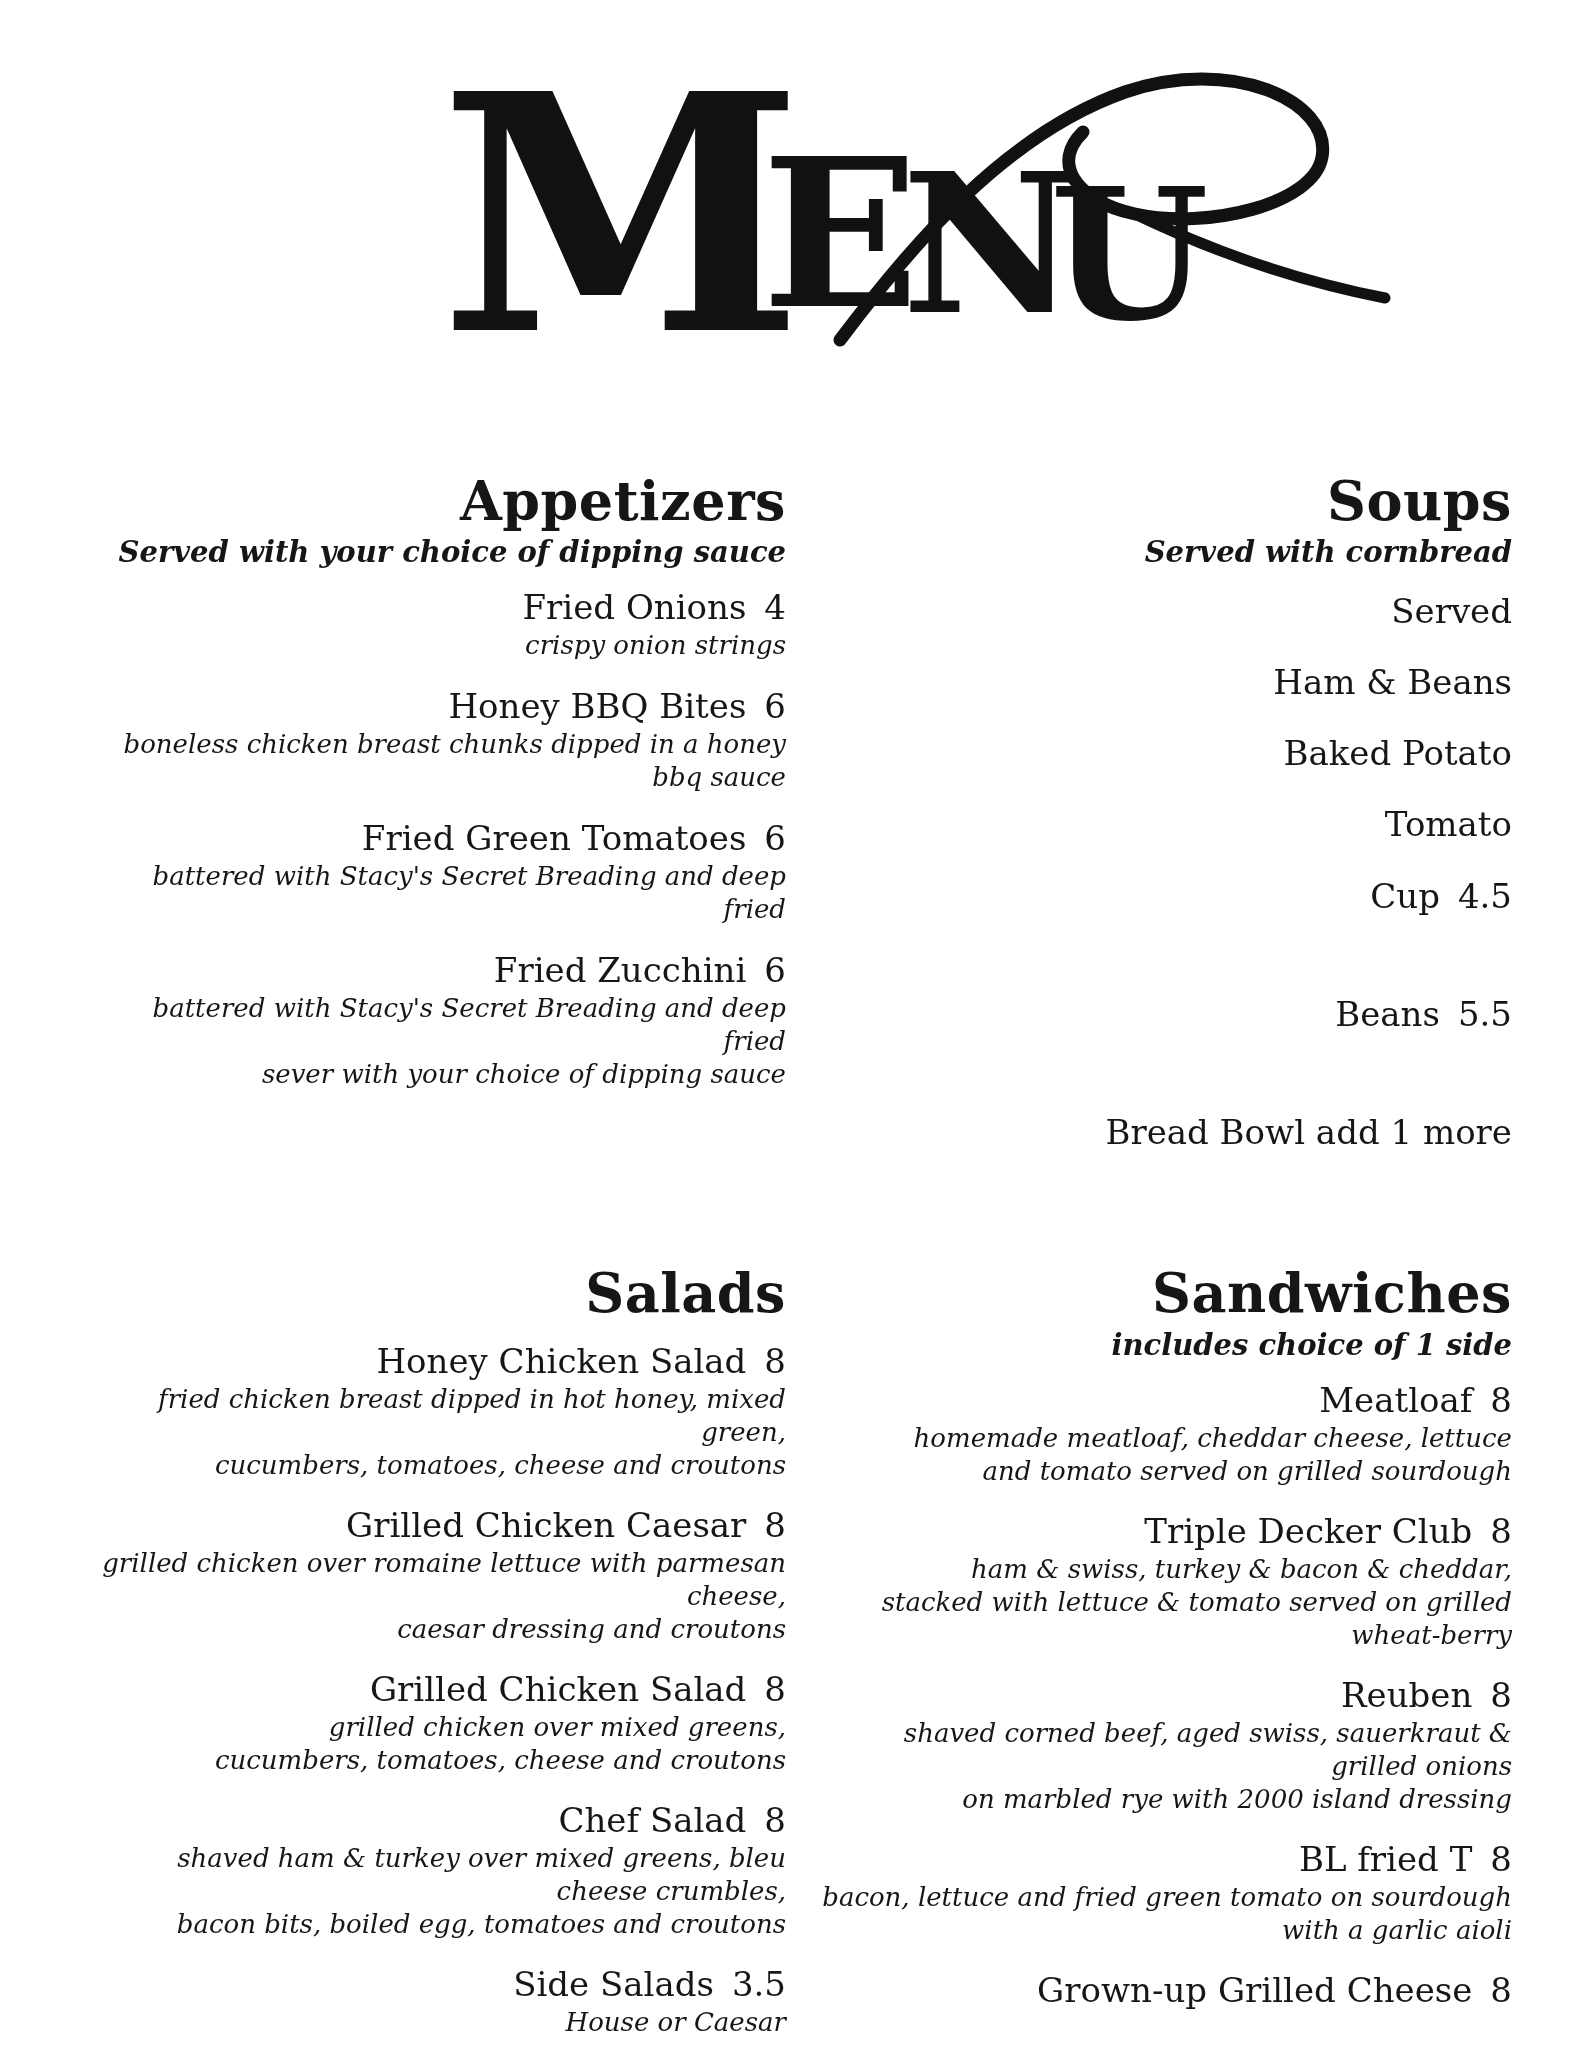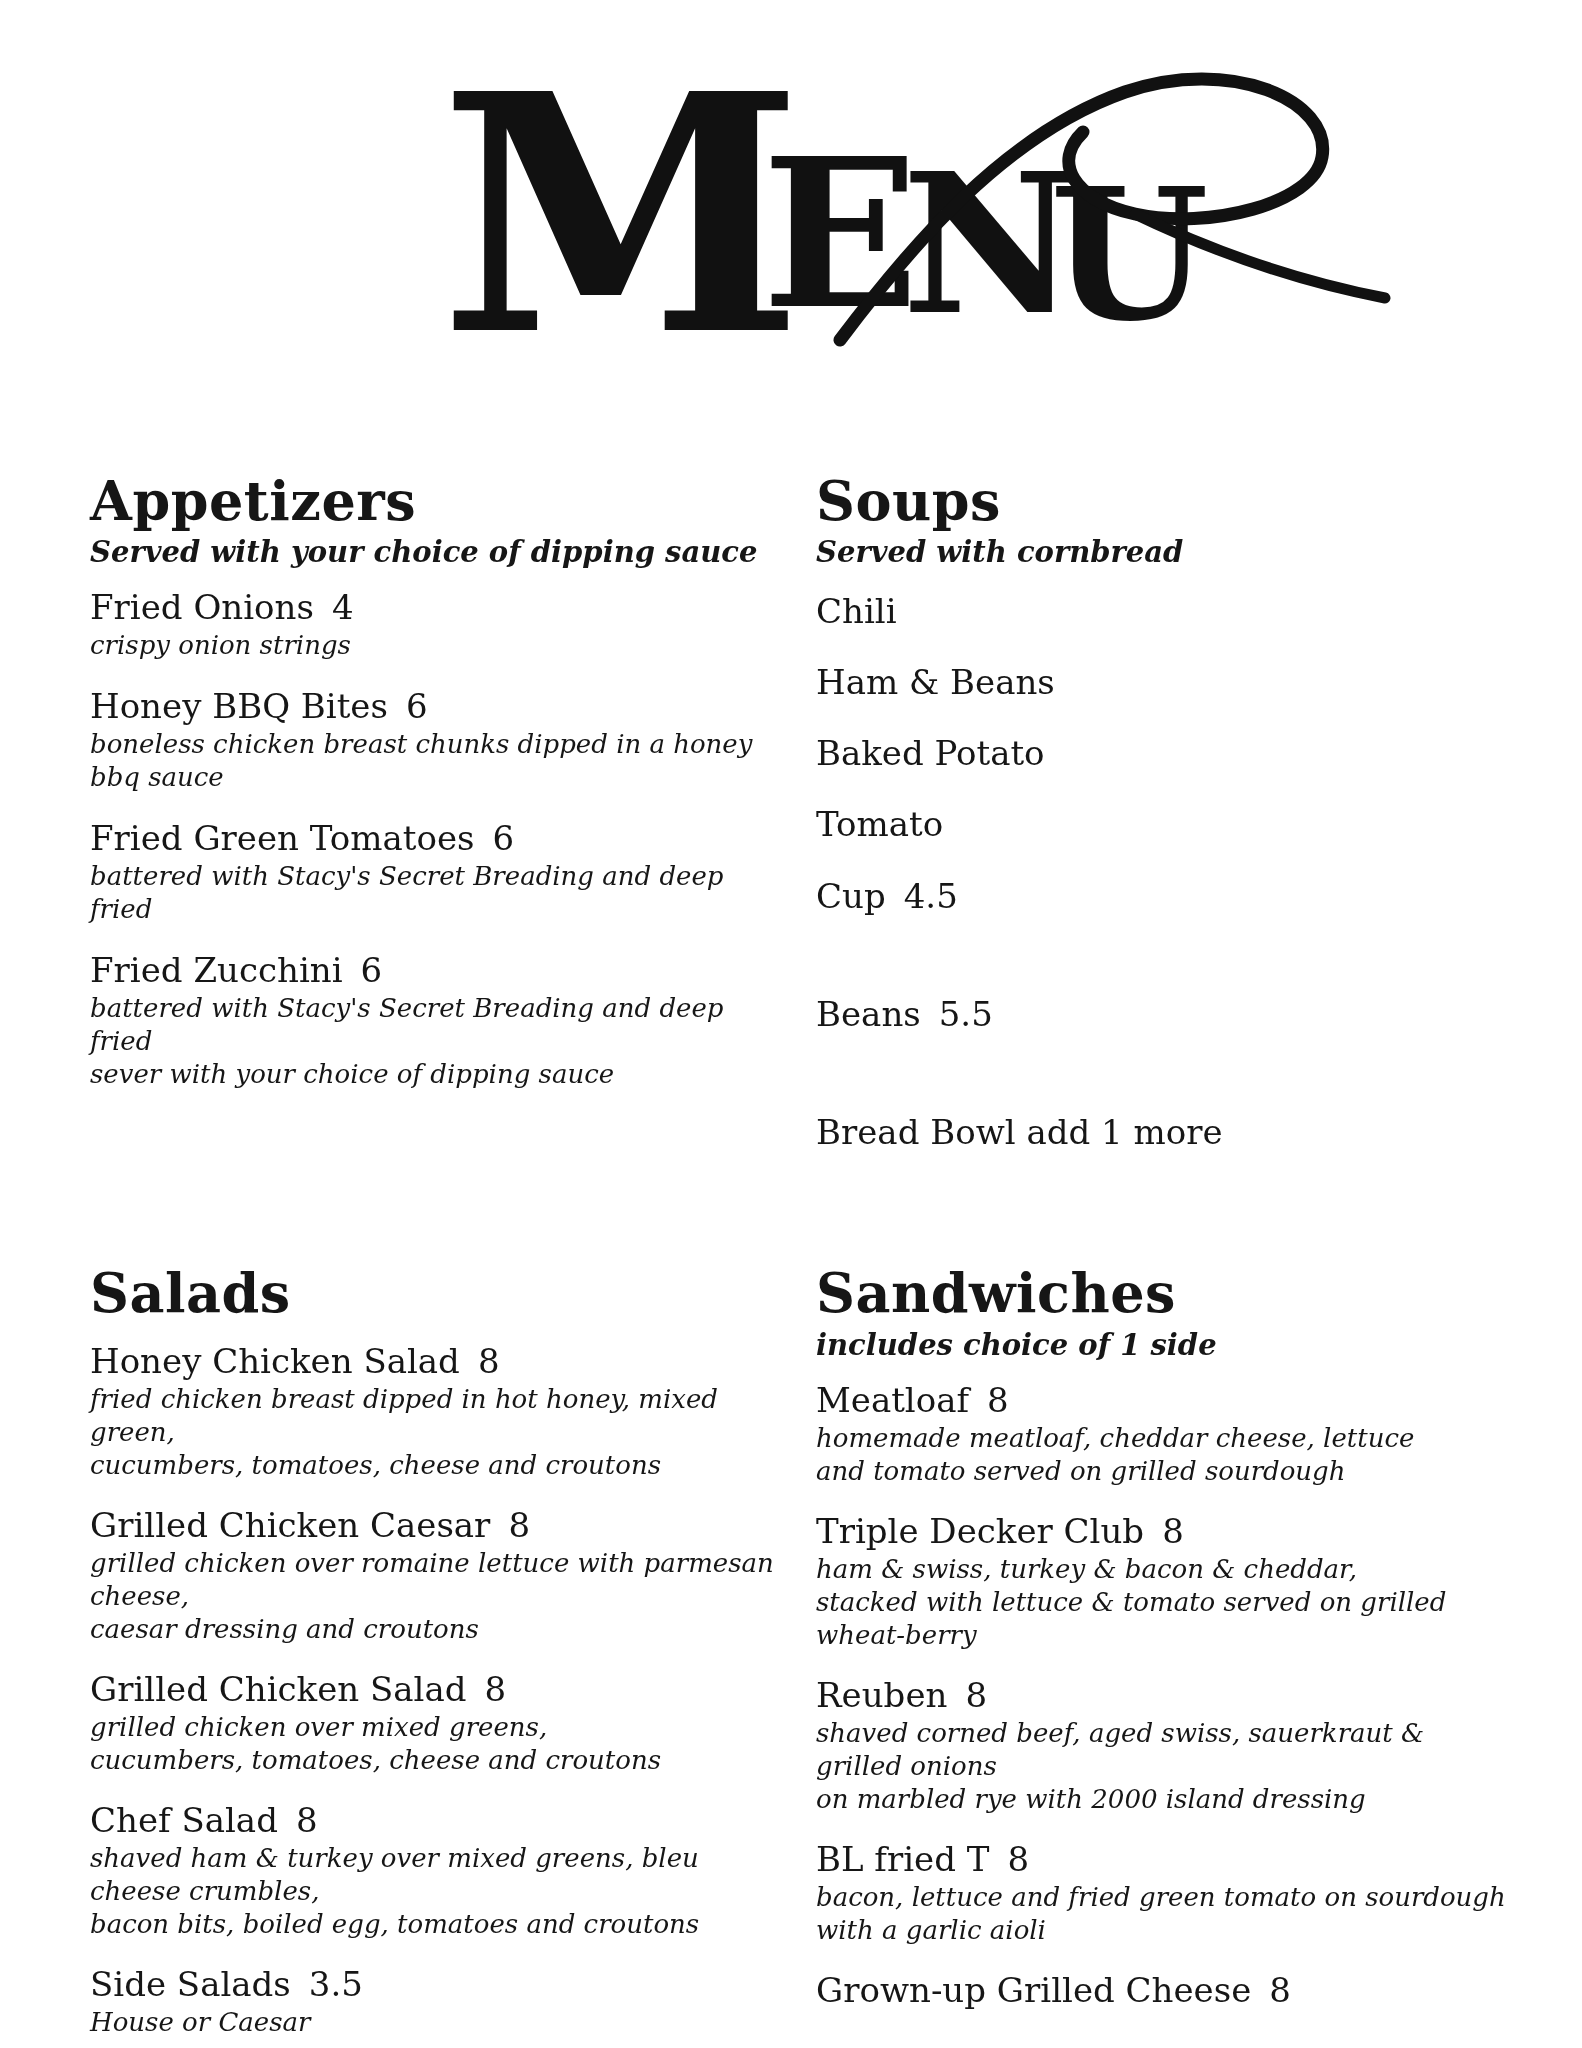--- a/index.html
+++ b/index.html
@@ -13,21 +13,21 @@
   .logo-wrap { margin:62px 0 0 440px; width:960px; height:292px; }
   .logo-wrap svg { display:block; }
 
   .menu-grid {
     display:grid;
     grid-template-columns:1fr 1fr;
     column-gap:30px;
     row-gap:112px;
     padding:118px 70px 0 90px;
   }
-  .section { text-align:left; }
+  .section { text-align:right; }
   .section-title {
     font-size:54px; font-weight:bold; line-height:1.08; letter-spacing:0.5px;
   }
   .section-subtitle {
     font-size:29px; font-weight:bold; font-style:italic; margin-top:5px;
   }
   .items { margin-top:19px; display:flex; flex-direction:column; gap:25px; }
   .items.soup-list { margin-top:24px; gap:35px; }
   .items.tight { gap:24px; }
   .item-name-row { font-size:34px; line-height:38px; }
@@ -91,21 +91,21 @@
           <div>sever with your choice of dipping sauce</div>
         </div>
       </div>
     </div>
   </div>
 
   <div class="section">
     <div class="section-title">Soups</div>
     <div class="section-subtitle">Served with cornbread</div>
     <div class="items soup-list">
-      <div class="soup-item">Chili</div>
+      <div class="soup-item">Served</div>
       <div class="soup-item">Ham &amp; Beans</div>
       <div class="soup-item">Baked Potato</div>
       <div class="soup-item">Tomato</div>
     </div>
     <div class="pricing-row">
       <div class="pricing-entry"><span>Cup</span><span class="p-price">4.5</span></div>
       <div class="pricing-entry"><span>Beans</span><span class="p-price">5.5</span></div>
       <div class="pricing-entry"><span>Bread Bowl add 1 more</span></div>
     </div>
   </div>

